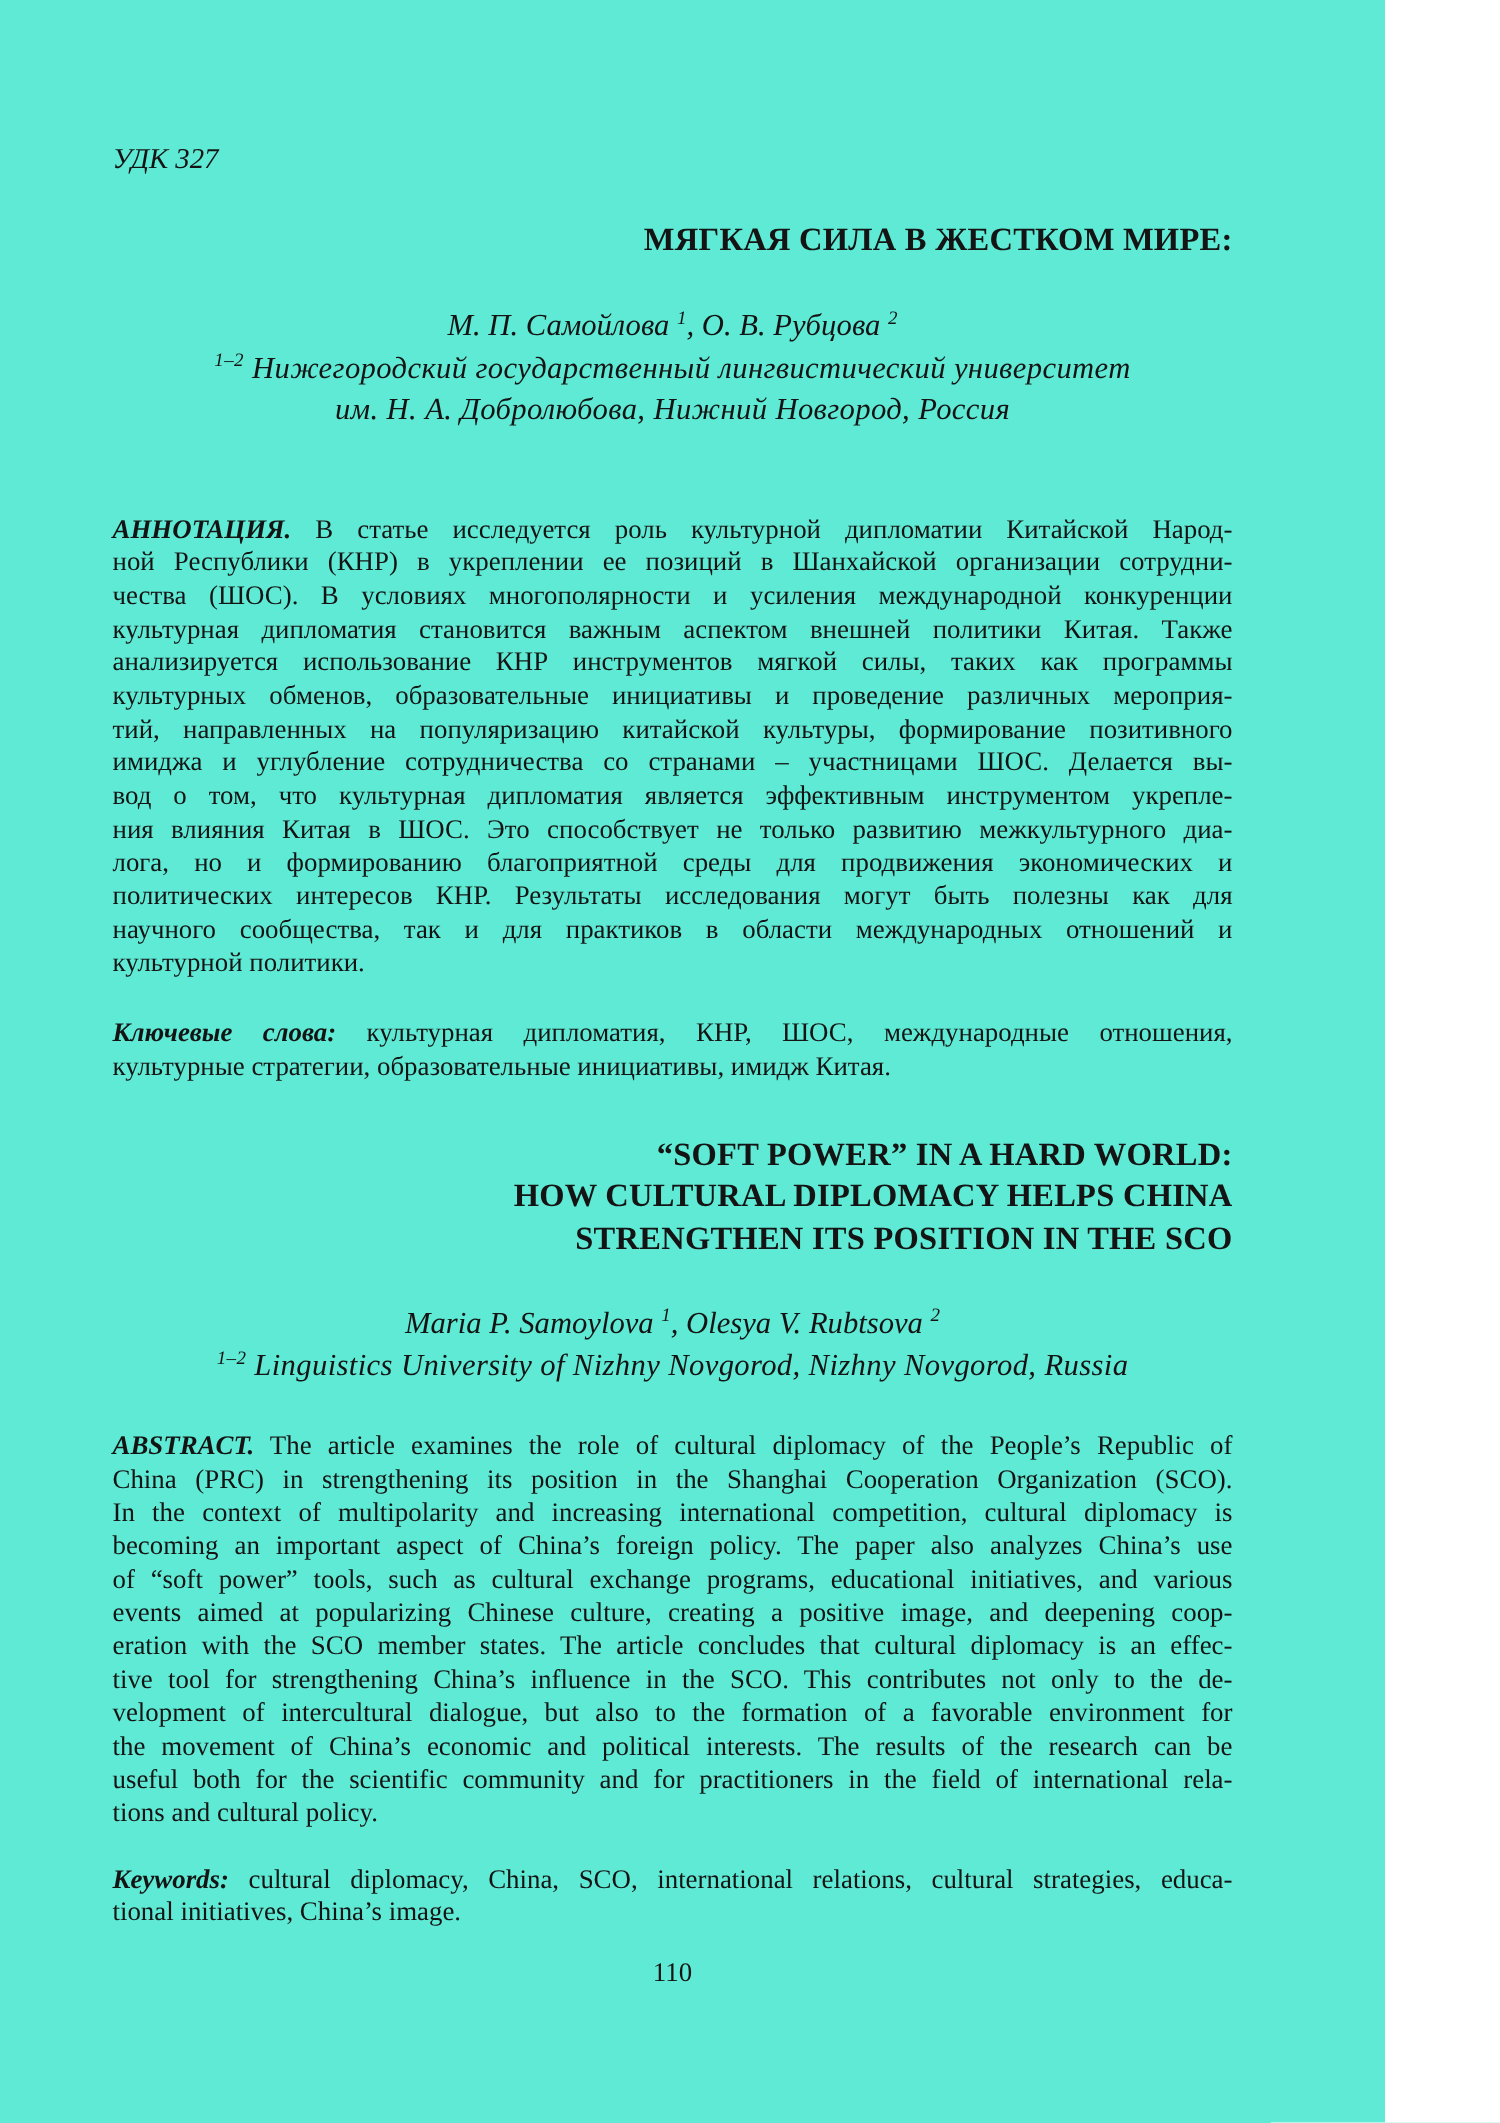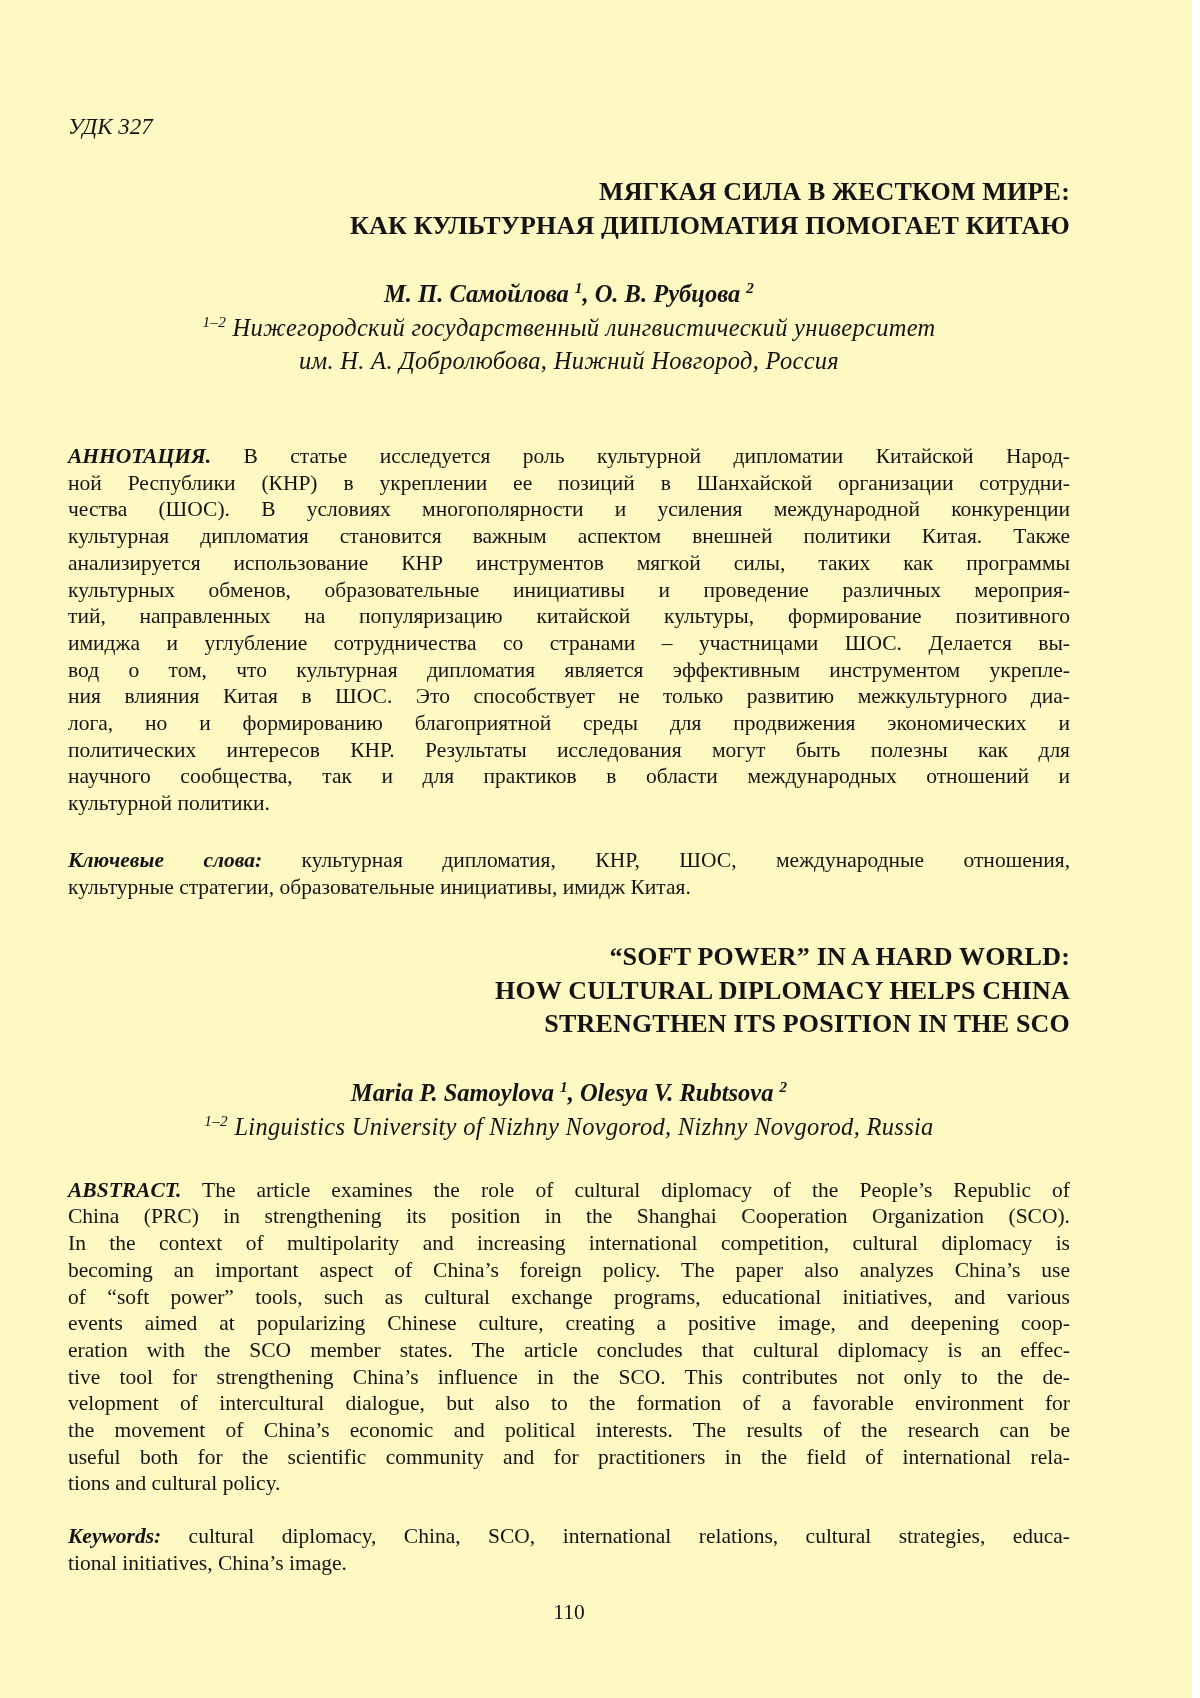--- a/index.html
+++ b/index.html
@@ -2,27 +2,27 @@
 <html><head>
 <meta charset="utf-8">
 <style>
   html, body {
     margin: 0;
     padding: 0;
     background: #ffffff;
   }
   .page {
     position: relative;
-    width: 1192px;
+    width: 1108px;
     height: 1698px;
     box-sizing: border-box;
-    background: #fef9c3;
+    background: #5eead4;
     color: #141414;
     font-family: "Liberation Serif", "DejaVu Serif", serif;
-    padding: 112px 122px 0 68px;
+    padding: 112px 122px 0 90px;
     overflow: hidden;
   }
   sup {
     font-size: 62%;
     line-height: 0;
     vertical-align: super;
   }
   .lead {
     font-weight: bold;
     font-style: italic;
@@ -40,21 +40,21 @@
     font-size: 26px;
     line-height: 33.5px;
     text-align: center;
     letter-spacing: 0.2px;
   }
   .title .jline { text-align: right; }
   .title-en { margin-top: 40px; }
   
   .authors {
     margin-top: 35px;
-    font-weight: bold;
+    font-weight: normal;
     font-style: italic;
     font-size: 24.5px;
     line-height: 34px;
     text-align: center;
   }
   .authors-en { }
   
   .affil {
     font-style: italic;
     font-size: 24.5px;
@@ -90,21 +90,20 @@
 </style>
 </head>
 <body>
 
 <div class="page">
 
   <div class="udk">УДК 327</div>
 
   <div class="title title-ru">
       <div class="jline">МЯГКАЯ СИЛА В ЖЕСТКОМ МИРЕ:</div>
-      <div class="jline">КАК КУЛЬТУРНАЯ ДИПЛОМАТИЯ ПОМОГАЕТ КИТАЮ</div>
     </div>
 
   <div class="authors authors-ru">М. П. Самойлова <sup>1</sup>, О. В. Рубцова <sup>2</sup></div>
 
   <div class="affil affil-ru">
       <div class="jline"><sup>1–2</sup> Нижегородский государственный лингвистический университет</div>
       <div class="jline jlast">им. Н. А. Добролюбова, Нижний Новгород, Россия</div>
     </div>
 
   <div class="para abstract-ru">

